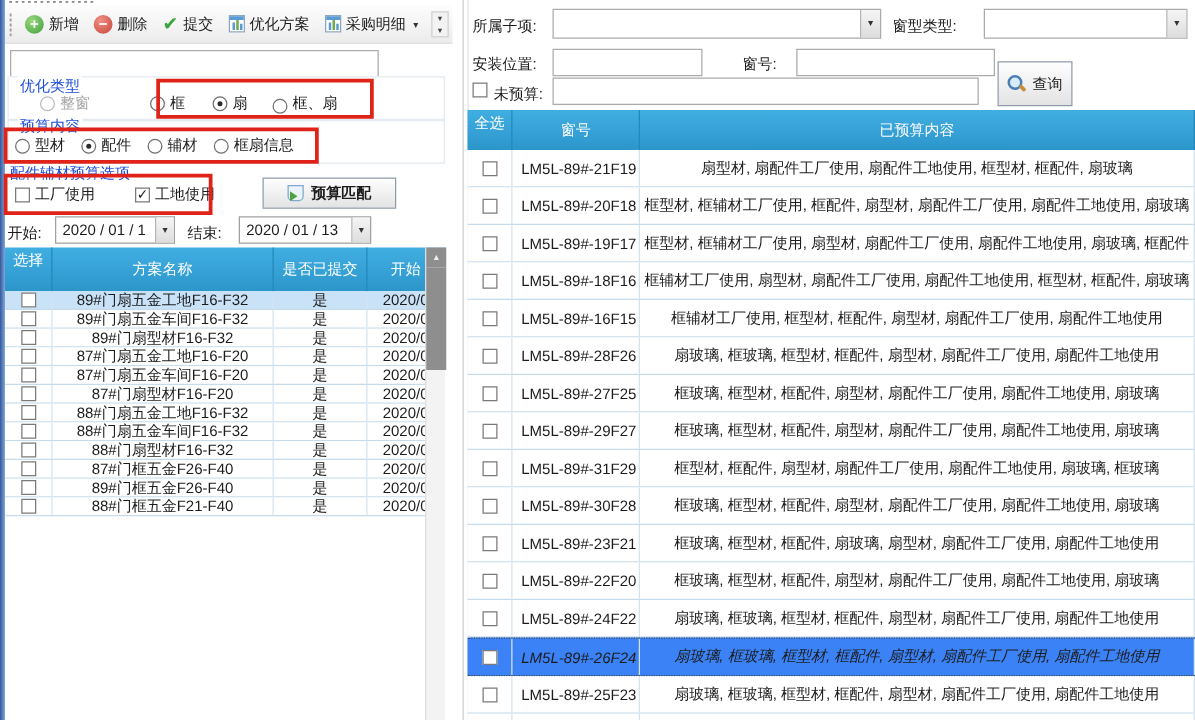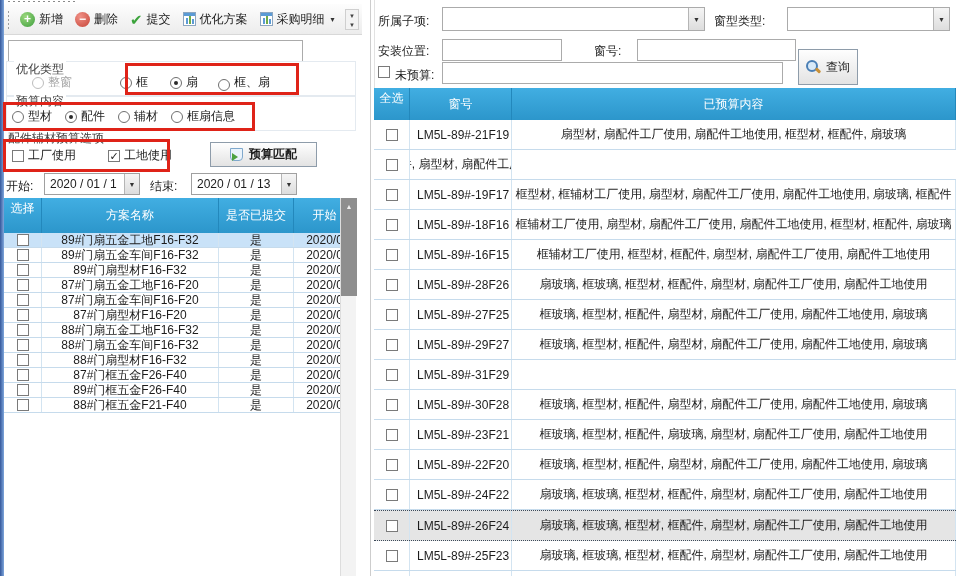--- a/index.html
+++ b/index.html
@@ -30,21 +30,21 @@
   .ic-report b { position:absolute; bottom:1px; width:2px; background:#5B9BD5; }
   .ic-report b.g { background:#70AD47; }
   .dd-arrow { font-size:8px; color:#333; margin-left:2px; }
   .overflow-btn { position:absolute; right:3px; top:5px; width:14px; height:21px; background:#F3F3F3;
     border:1px solid #CFCFCF; font-size:6px; color:#444; text-align:center; line-height:9px; padding-top:2px; }
 
   
   .filter-box { position:absolute; left:8px; top:40px; width:295px; height:23px; border:1px solid #ABABAB; background:#fff; }
 
   .sectionbox { position:absolute; background:#fff; border:1px solid #E4EAF0; }
-  .grp-label { position:absolute; color:#404040; }
+  .grp-label { position:absolute; color:#1d4ed8; }
 
   .opt { display:inline-flex; align-items:center; gap:4px; }
   .opt-label { white-space:nowrap; }
   .opt.dis .opt-label { color:#A6A6A6; }
   .radio { width:12px; height:12px; border:1px solid #6F6F6F; border-radius:50%; background:#fff; position:relative; flex:none; }
   .radio.on::after { content:""; position:absolute; left:3px; top:3px; width:4px; height:4px; border-radius:50%; background:#2b2b2b; }
   .radio.dismark { border-color:#BDBDBD; }
   .cbx { width:12px; height:12px; border:1px solid #7A7A7A; background:#fff; font-size:11px; font-weight:bold;
     line-height:11px; text-align:center; color:#222; flex:none; }
 
@@ -108,21 +108,21 @@
   #nobudget-cb { position:absolute; left:378px; top:66px; }
 
   
   #rtable { position:absolute; left:374px; top:88px; width:582px; }
   #rtable .thead { display:grid; grid-template-columns:36px 102px 1fr; height:32px; }
   .rrow { display:grid; grid-template-columns:36px 102px 1fr; height:30px; background:#fff; border-bottom:1px solid #C6DBEC; }
   .rcell { display:flex; align-items:center; border-right:1px solid #D3E4F1; overflow:hidden; white-space:nowrap; }
   .rcell.c-check { justify-content:center; }
   .rcell.c-no { padding-left:7px; }
   .rcell.c-content { justify-content:center; font-size:12px; }
-  .rrow.sel { background:#e5e5e5; border-top:1px dotted #3C4A5A; border-bottom:1px dotted #3C4A5A; height:31px; }
+  .rrow.sel { background:#3b82f6; border-top:1px dotted #3C4A5A; border-bottom:1px dotted #3C4A5A; height:31px;font-style:italic; }
 </style>
 </head>
 <body>
 
 <div id="screen">
   <div class="edge-strip"></div>
   <div class="title-fragment"></div>
 
   <div class="toolbar">
     <span class="grip"></span>
@@ -392,20 +392,21 @@
           <div class="rcell c-check">
             <span class="cbx"></span>
           </div>
           <div class="rcell c-no">LM5L-89#-21F19</div>
           <div class="rcell c-content">扇型材, 扇配件工厂使用, 扇配件工地使用, 框型材, 框配件, 扇玻璃</div>
         </div>
         <div class="rrow">
           <div class="rcell c-check">
             <span class="cbx"></span>
           </div>
+          <div class="rcell c-no">LM5L-89#-20F18</div>
           <div class="rcell c-content">框型材, 框辅材工厂使用, 框配件, 扇型材, 扇配件工厂使用, 扇配件工地使用, 扇玻璃</div>
         </div>
         <div class="rrow">
           <div class="rcell c-check">
             <span class="cbx"></span>
           </div>
           <div class="rcell c-no">LM5L-89#-19F17</div>
           <div class="rcell c-content">框型材, 框辅材工厂使用, 扇型材, 扇配件工厂使用, 扇配件工地使用, 扇玻璃, 框配件</div>
         </div>
         <div class="rrow">
@@ -441,20 +442,21 @@
             <span class="cbx"></span>
           </div>
           <div class="rcell c-no">LM5L-89#-29F27</div>
           <div class="rcell c-content">框玻璃, 框型材, 框配件, 扇型材, 扇配件工厂使用, 扇配件工地使用, 扇玻璃</div>
         </div>
         <div class="rrow">
           <div class="rcell c-check">
             <span class="cbx"></span>
           </div>
           <div class="rcell c-no">LM5L-89#-31F29</div>
+          <div class="rcell c-content">框型材, 框配件, 扇型材, 扇配件工厂使用, 扇配件工地使用, 扇玻璃, 框玻璃</div>
         </div>
         <div class="rrow">
           <div class="rcell c-check">
             <span class="cbx"></span>
           </div>
           <div class="rcell c-no">LM5L-89#-30F28</div>
           <div class="rcell c-content">框玻璃, 框型材, 框配件, 扇型材, 扇配件工厂使用, 扇配件工地使用, 扇玻璃</div>
         </div>
         <div class="rrow">
           <div class="rcell c-check">

